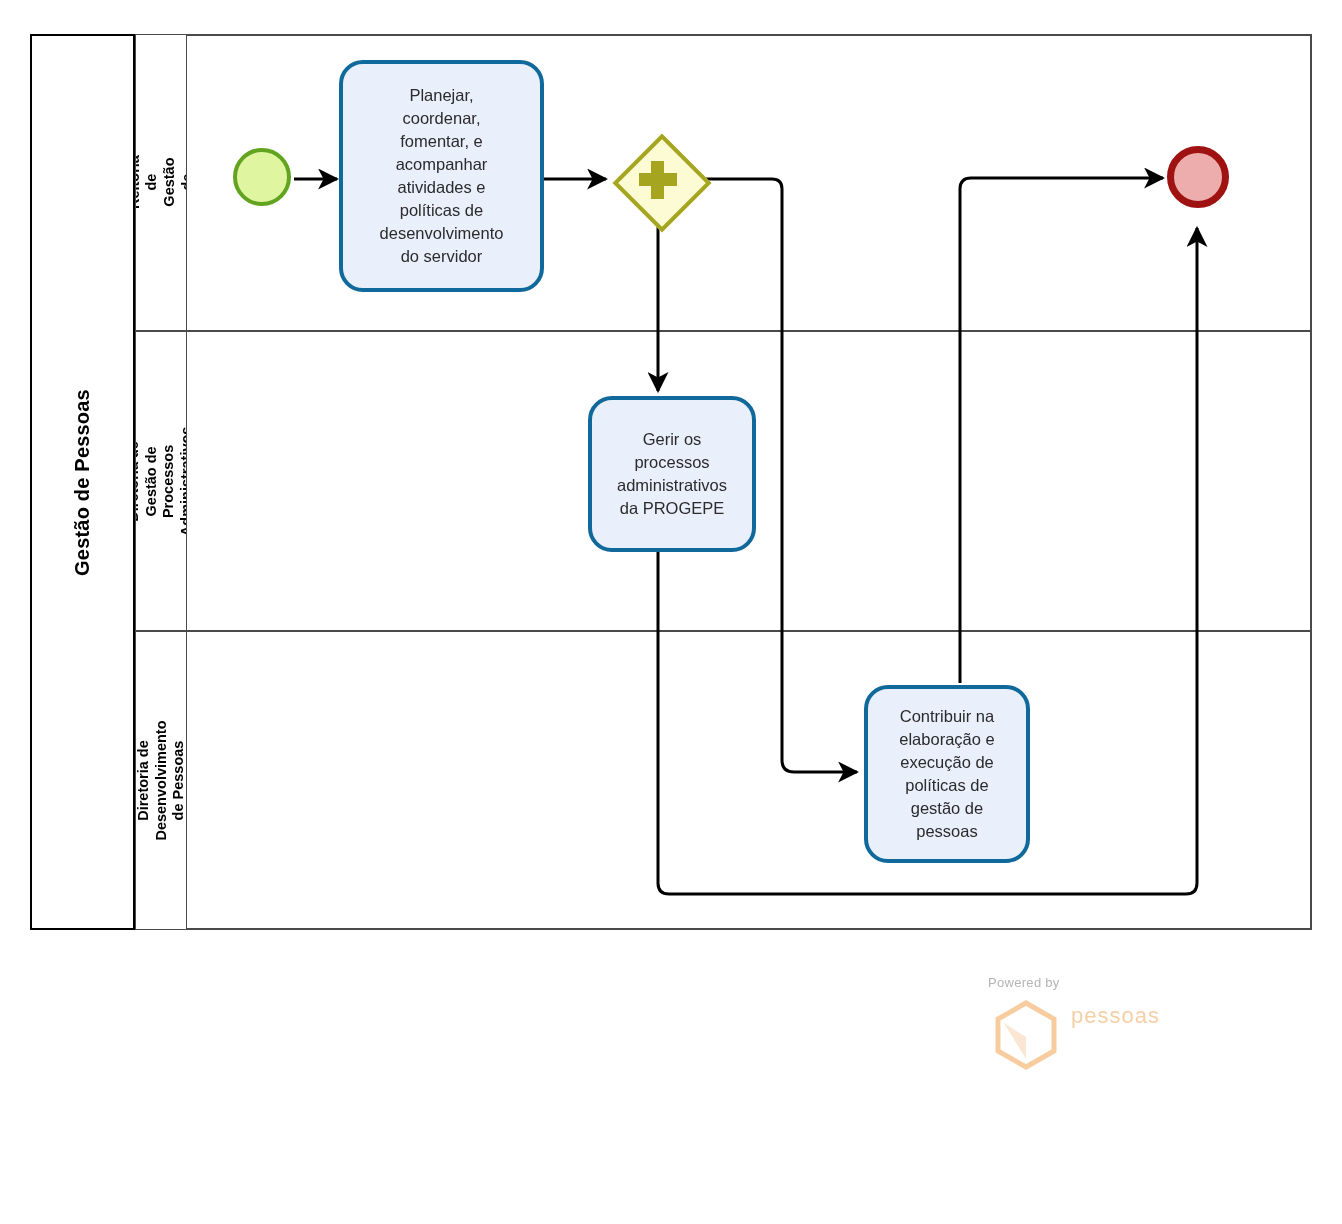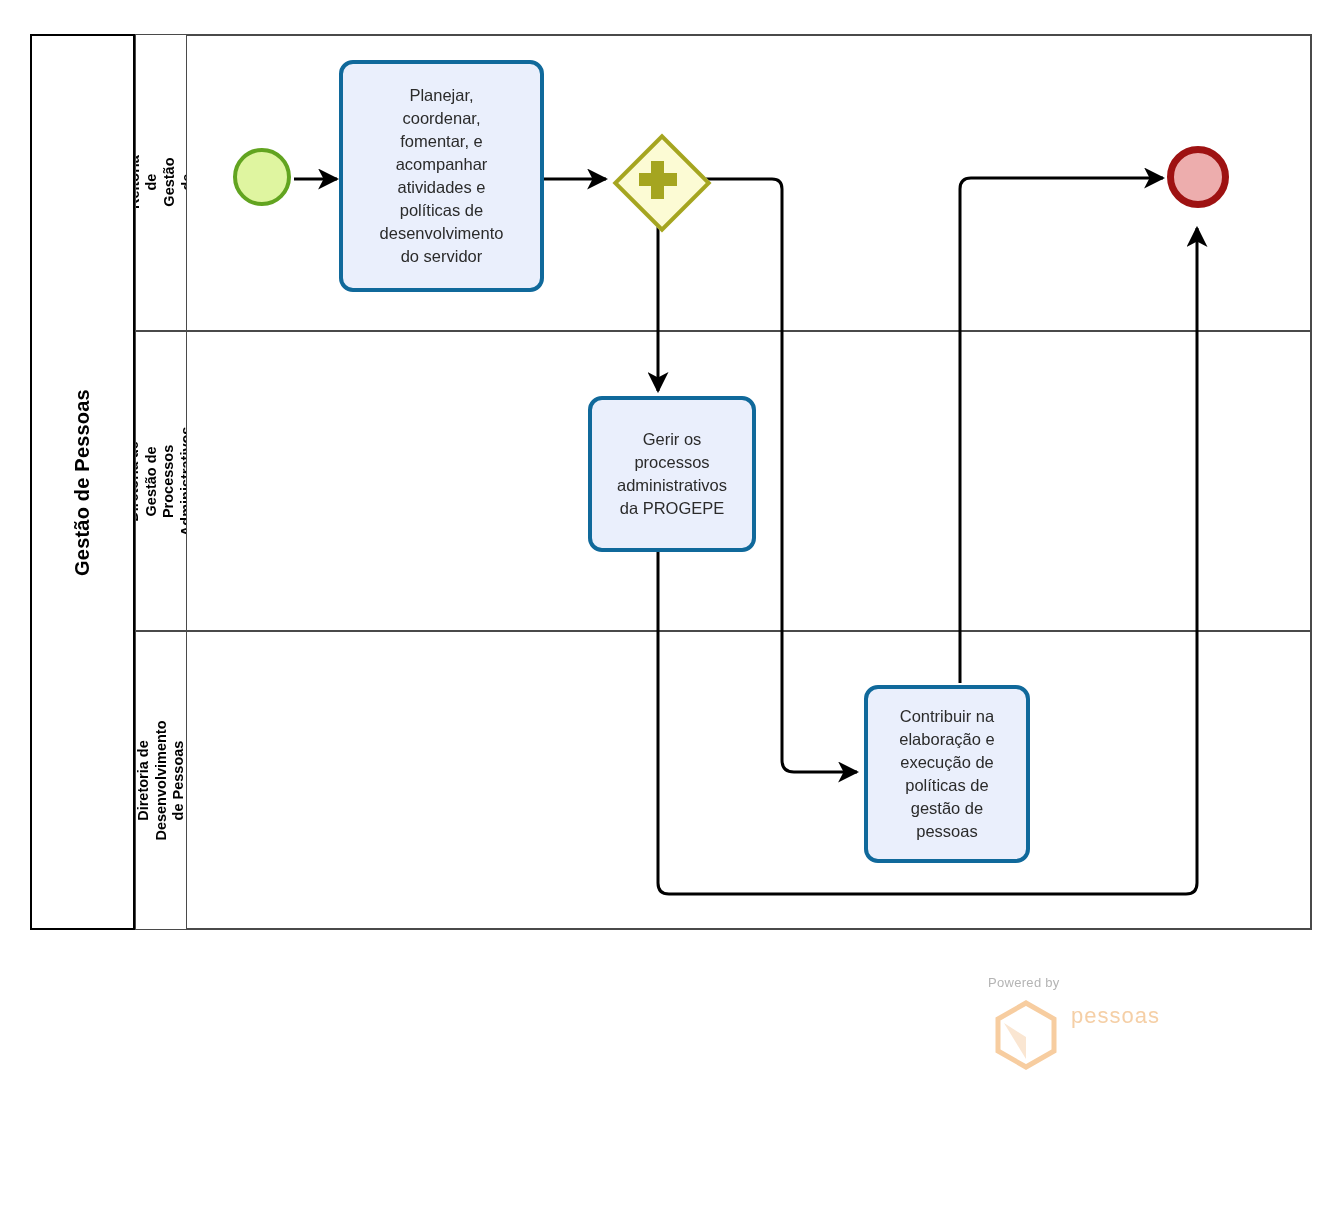--- a/index.html
+++ b/index.html
@@ -100,21 +100,21 @@
     border: 4px solid #62a420;
   }
   .event-end {
     background: #edadad;
     border: 7px solid #9e1212;
   }
 
   .task {
     background: #eaeffc;
     border: 4px solid #10699b;
-    border-radius: 14px;
+    border-radius: 24px;
     display: flex;
     align-items: center;
     justify-content: center;
     text-align: center;
     color: #2b2b2b;
     font-size: 16.5px;
     line-height: 1.40;
     padding: 4px 6px;
     white-space: pre-line;
   }

